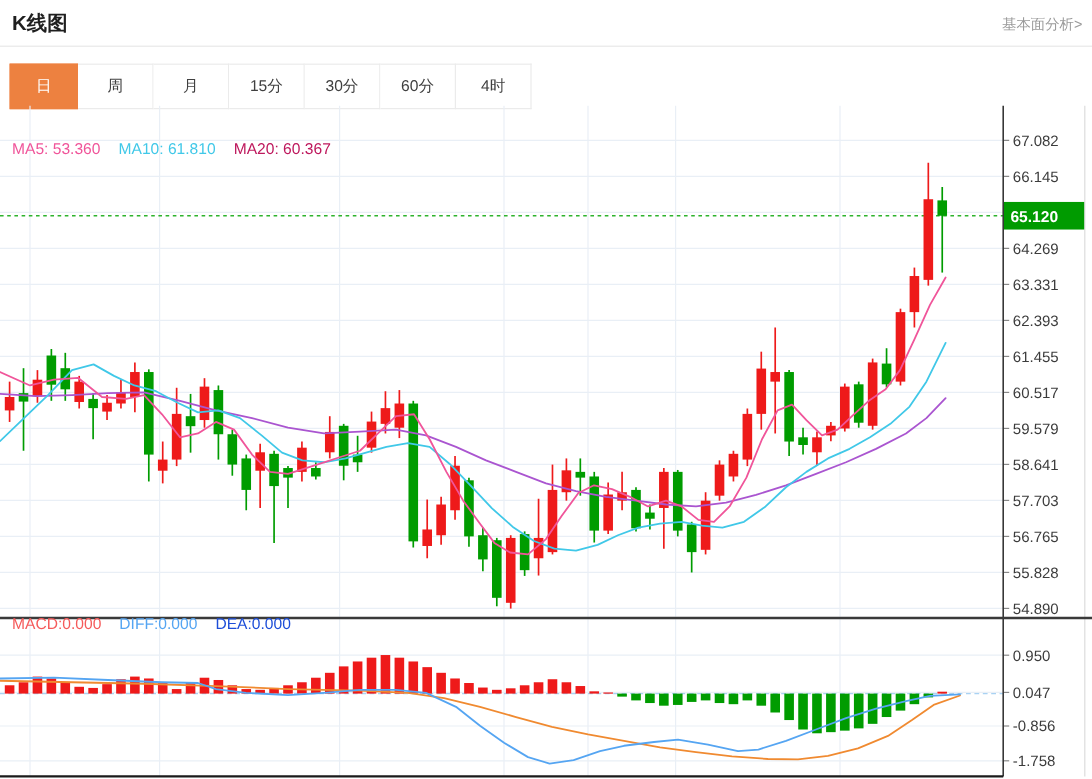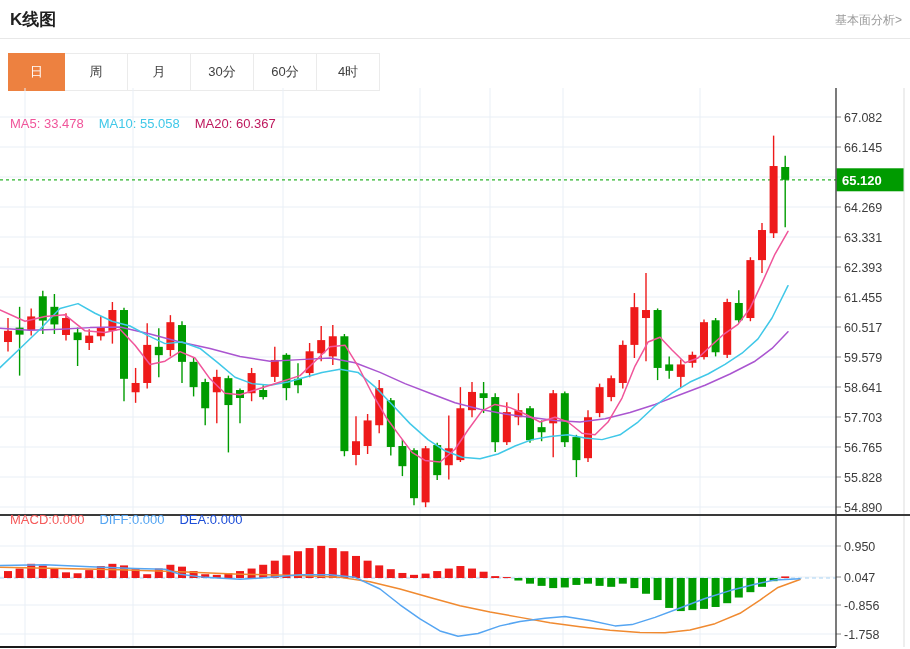--- a/index.html
+++ b/index.html
@@ -28,29 +28,30 @@
 <div class="page">
 
   <div class="hdr-title">K线图</div>
   <a class="hdr-link">基本面分析&gt;</a>
   <div class="hdr-divider"></div>
 
   <div class="tabbar">
     <div class="tab active">日</div>
     <div class="tab">周</div>
     <div class="tab">月</div>
+    <div class="tab">15分</div>
     <div class="tab">30分</div>
     <div class="tab">60分</div>
     <div class="tab">4时</div>
   </div>
 
 
   <div class="legend" style="top:116px">
-    <span class="pair ma5"><span>MA5:</span> <span>33.478</span></span>
-    <span class="pair ma10"><span>MA10:</span> <span>55.058</span></span>
+    <span class="pair ma5"><span>MA5:</span> <span>53.360</span></span>
+    <span class="pair ma10"><span>MA10:</span> <span>61.810</span></span>
     <span class="pair ma20"><span>MA20:</span> <span>60.367</span></span>
   </div>
 
   <div class="legend" style="top:512px">
     <span class="pair macdv"><span>MACD:</span><span>0.000</span></span>
     <span class="pair diffv"><span>DIFF:</span><span>0.000</span></span>
     <span class="pair deav"><span>DEA:</span><span>0.000</span></span>
   </div>
 
   <svg id="chart" width="910" height="561" viewBox="0 88 910 561">

